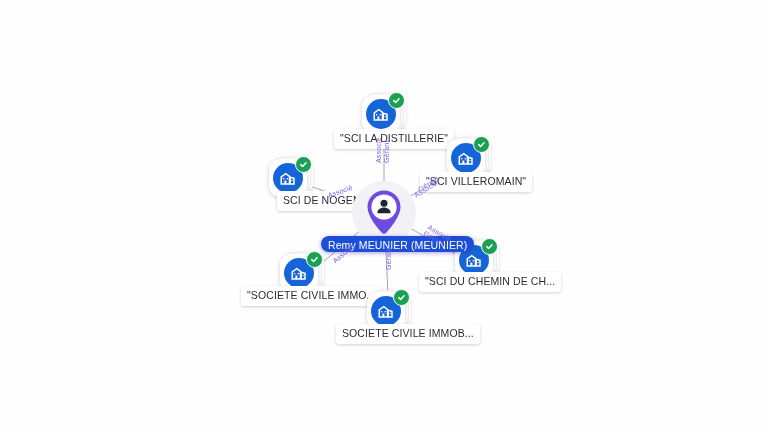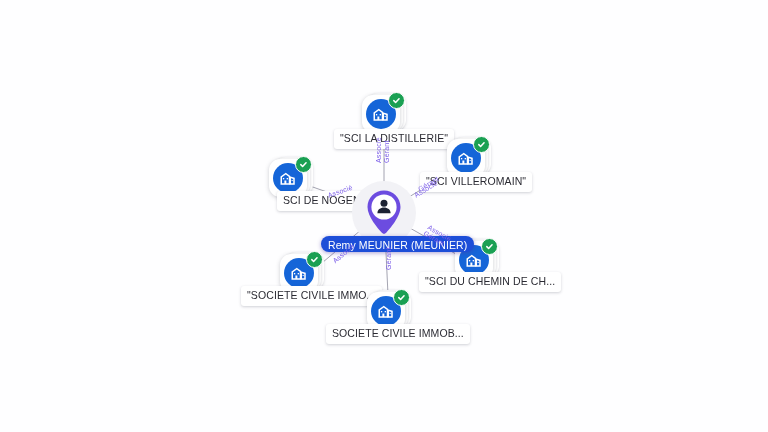--- a/index.html
+++ b/index.html
@@ -287,21 +287,21 @@
         <rect x="10.2" y="12" width="1.8" height="1.8"></rect>
         <rect x="16.8" y="14.6" width="1.5" height="1.5"></rect>
       </svg>
     </div>
     <div class="check-badge">
       <svg width="9" height="9" viewBox="0 0 12 12" fill="none" stroke="#ffffff" stroke-width="2" stroke-linecap="round" stroke-linejoin="round">
         <polyline points="2.4,6.2 4.8,8.6 9.4,3.6"></polyline>
       </svg>
     </div>
   </div>
-  <div class="node-label" style="left:326px; top:324px;">SOCIETE CIVILE IMMOB...</div>
+  <div class="node-label" style="left:336px; top:324px;">SOCIETE CIVILE IMMOB...</div>
 
   <div class="person-node" style="left:352px; top:181px;">
     <div class="halo"></div>
     <div class="pin">
       <svg width="38" height="48" viewBox="0 0 38 48">
         <path d="M19 1.5C9.9 1.5 2.5 8.9 2.5 18c0 9.5 10.4 21.6 14.6 26.1 1 1.1 2.8 1.1 3.8 0C25.1 39.6 35.5 27.5 35.5 18 35.5 8.9 28.1 1.5 19 1.5z" fill="#6c4ce0"></path>
         <circle cx="19" cy="18" r="12.6" fill="#ffffff"></circle>
         <g fill="#1c2333">
           <circle cx="19" cy="14.3" r="3.5"></circle>
           <path d="M12.4 24.2c0-3.4 2.95-5.6 6.6-5.6s6.6 2.2 6.6 5.6z"></path>

